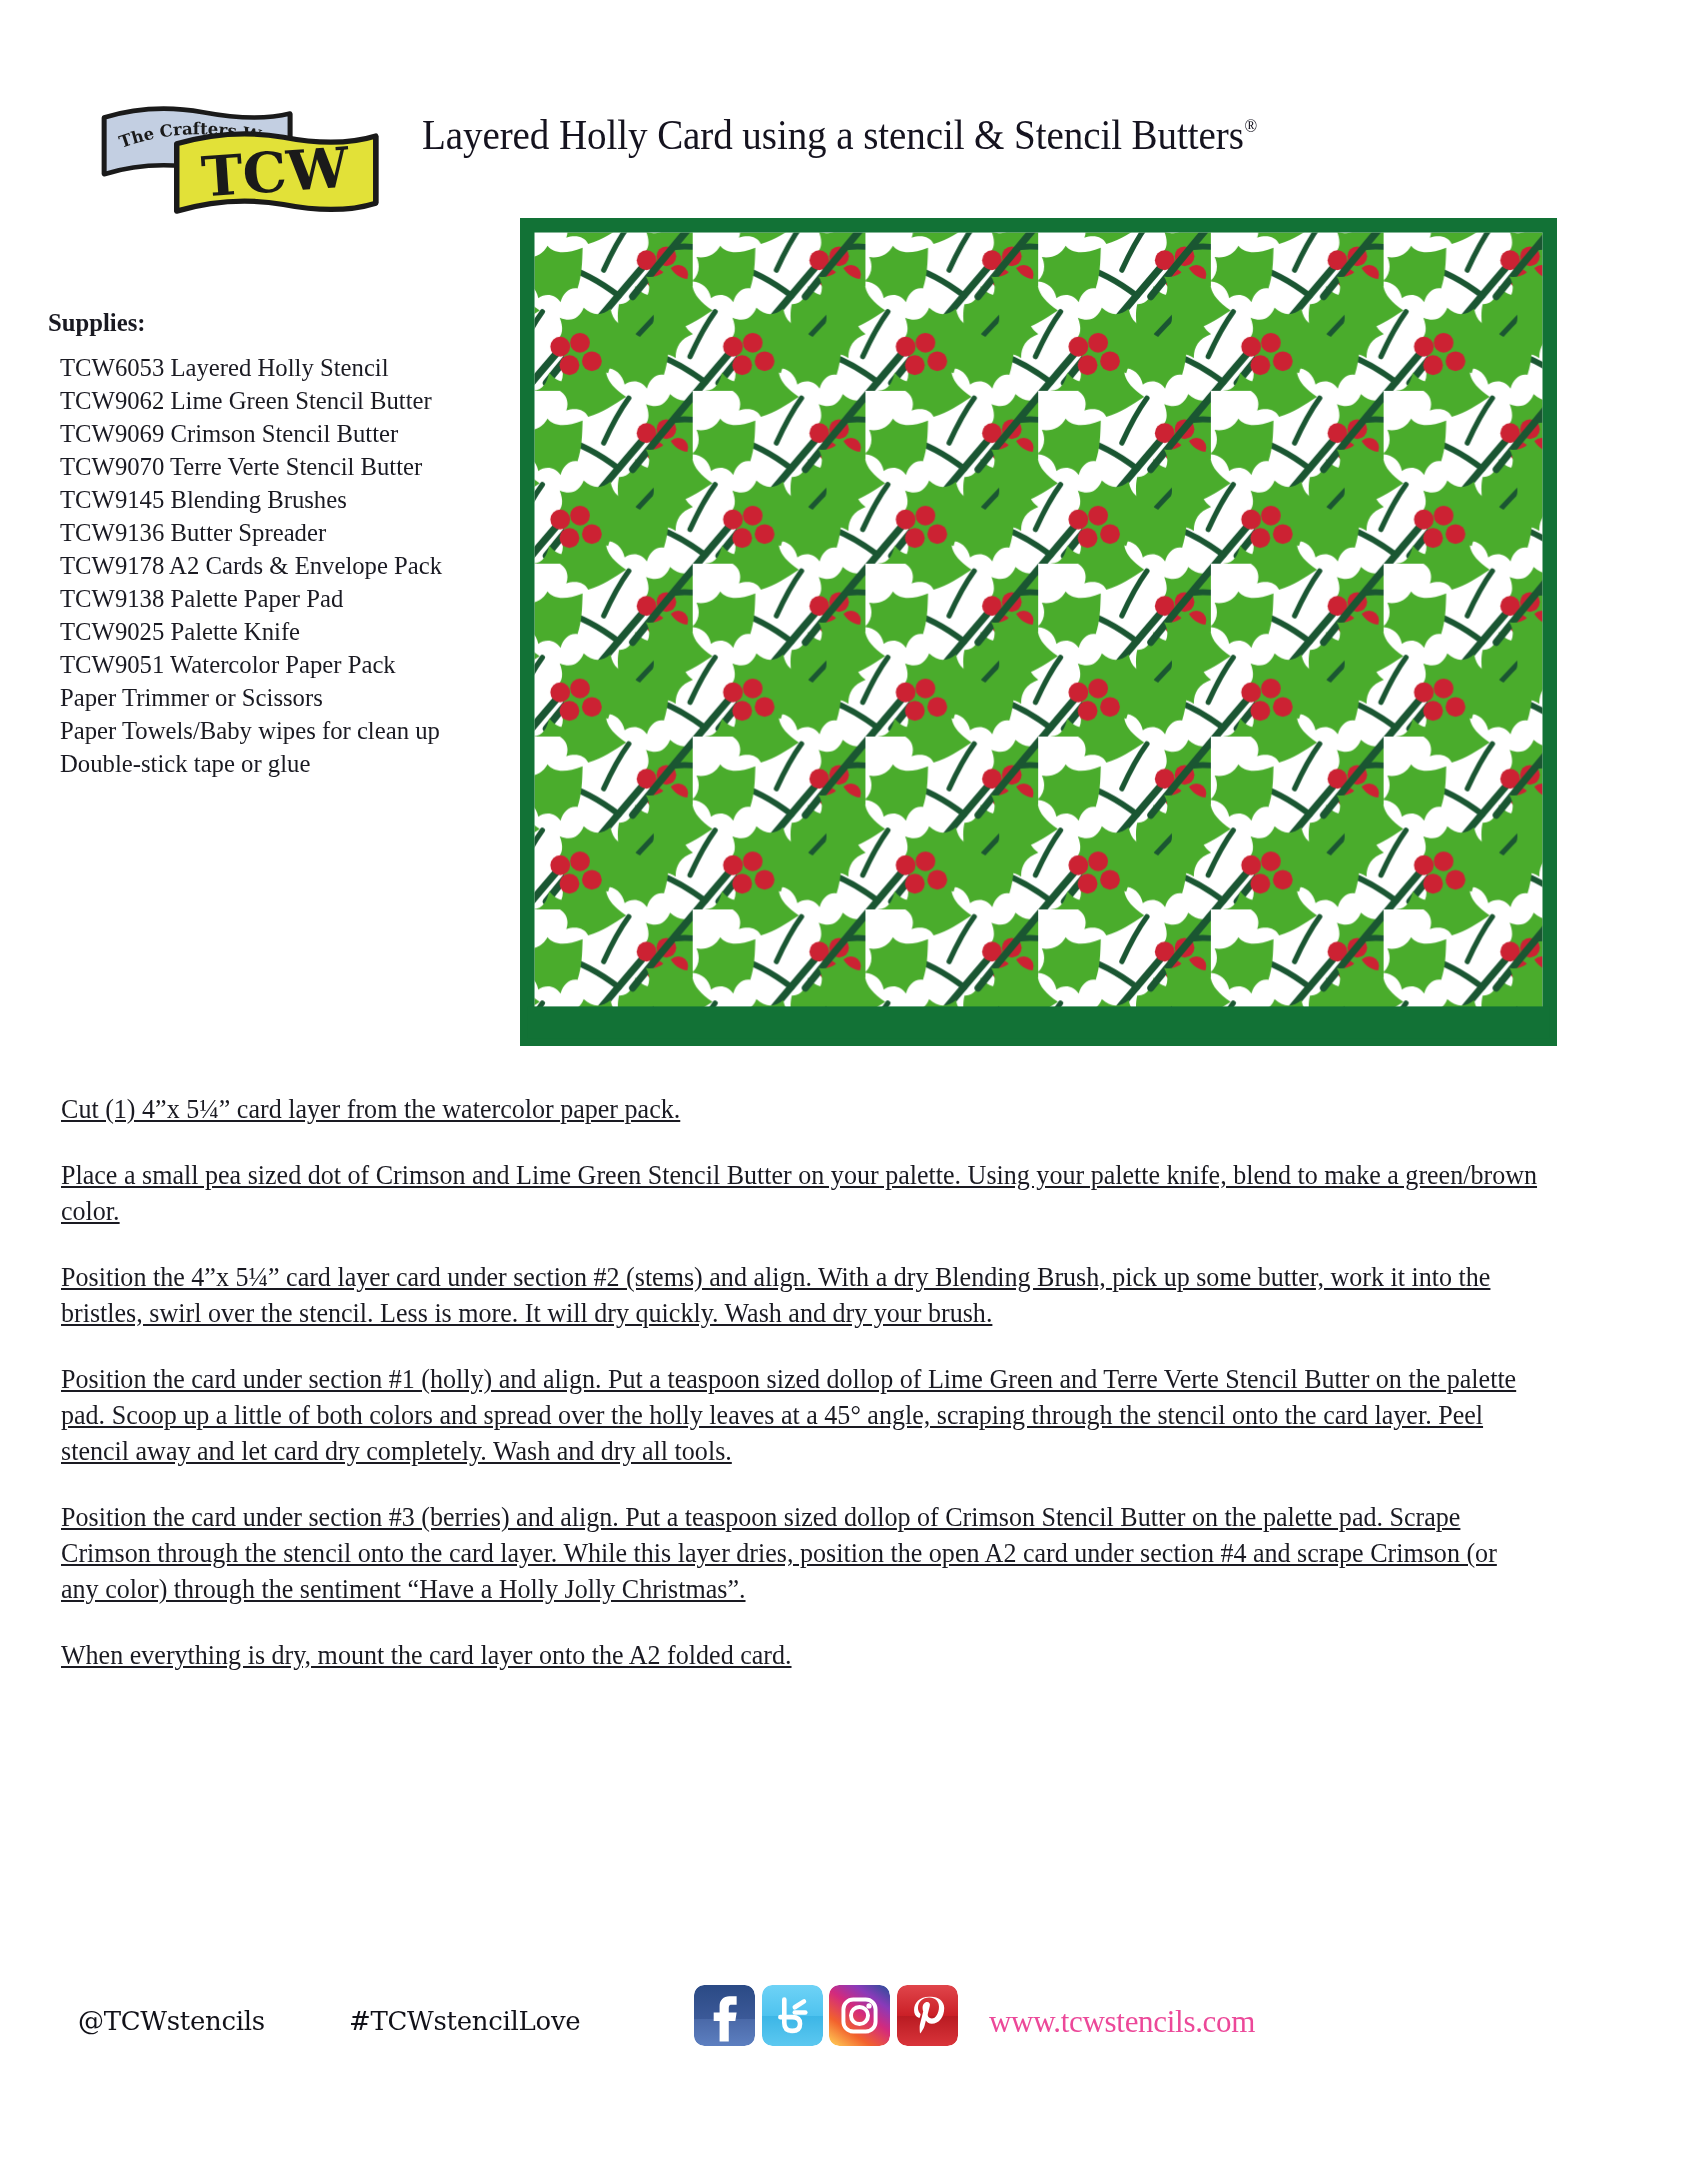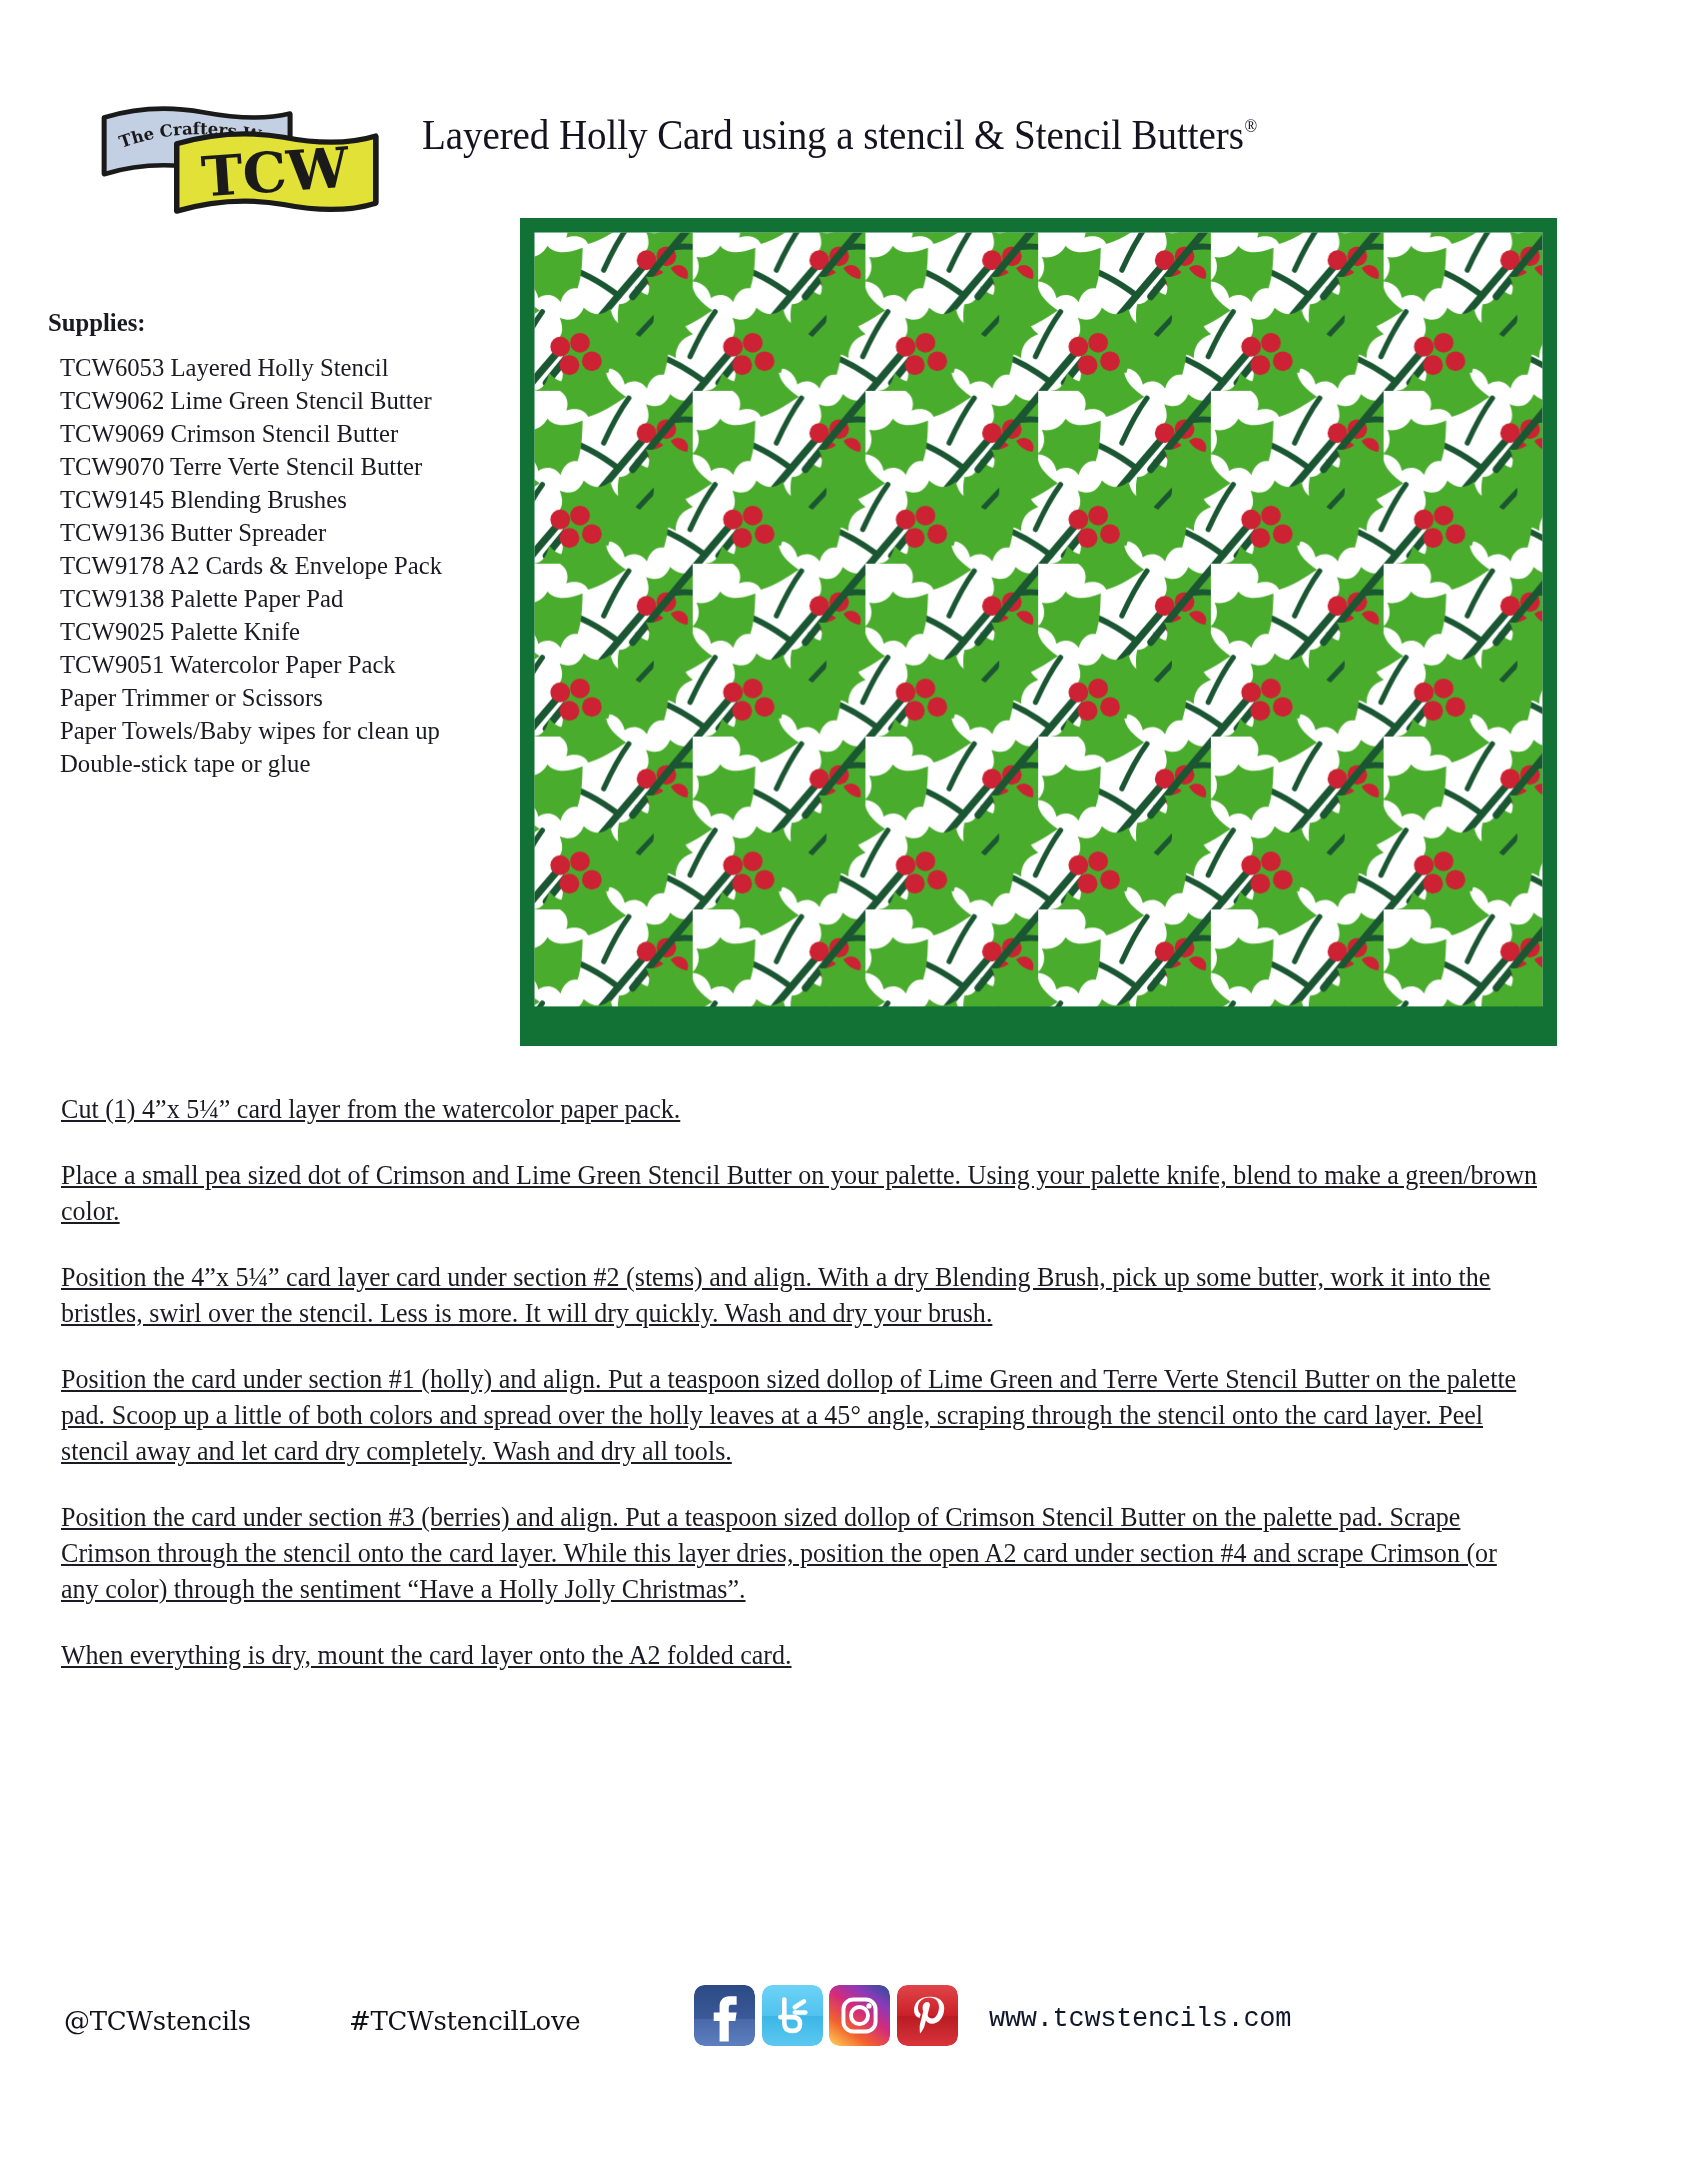--- a/index.html
+++ b/index.html
@@ -115,31 +115,31 @@
   }
   .handle-text {
     position: absolute;
     top: 38px;
     font-family: "DejaVu Serif", "Liberation Serif", serif;
     font-size: 26px;
     letter-spacing: -0.3px;
     white-space: nowrap;
     color: #111118;
   }
-  #handle-instagram { left: 64px; }
+  #handle-instagram { left: 78px; }
   #handle-hashtag  { left: 349px; }
   #website-url {
     position: absolute;
     left: 989px;
     top: 36px;
-    font-family: Liberation Mono, monospace;
-    font-size: 27px;
+    font-family: Liberation Serif, serif;
+    font-size: 31px;
     letter-spacing: -0.3px;
     white-space: nowrap;
-    color: #0f172a;
+    color: #ec4899;
   }
   #social-icons {
     position: absolute;
     left: 694px;
     top: 16.5px;
     display: flex;
     gap: 6.6px;
   }
   .social-icon {
     width: 61px;

